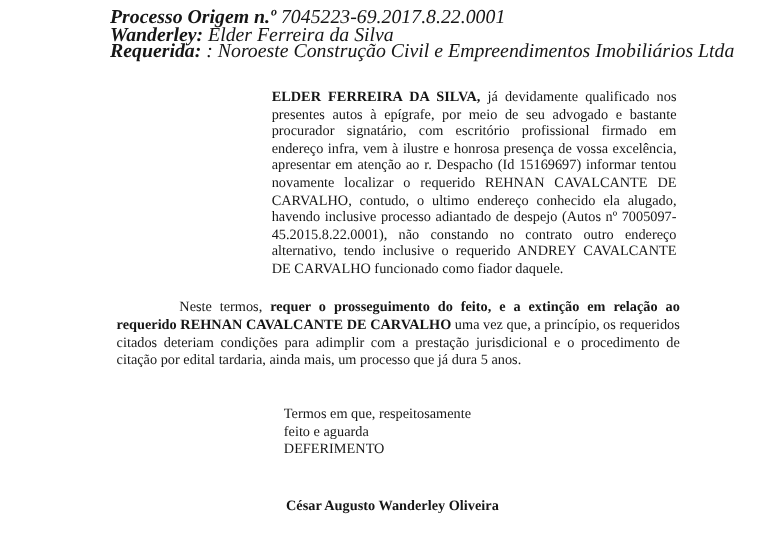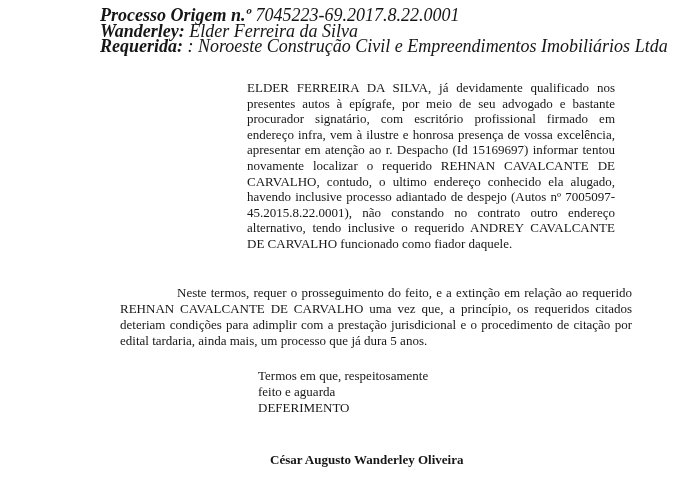--- a/index.html
+++ b/index.html
@@ -34,49 +34,49 @@
     margin: 0;
     text-align: justify;
     font-size: 13px;
     line-height: 15.6px;
   }
   .para2 {
     position: absolute;
     left: 104px;
     top: 269px;
     width: 512px;
-    margin: 16px;
+    margin: 2px;
     text-align: justify;
     text-indent: 57px;
     font-size: 13px;
     line-height: 16px;
   }
   .closing {
     position: absolute;
     left: 258px;
     top: 368px;
     font-size: 13px;
     line-height: 15.8px;
     font-family: Liberation Serif, serif;
   }
   .sig-name {
     position: absolute;
-    left: 270px;
+    left: 260px;
     top: 452px;
     font-size: 13px;
     font-weight: bold;
   }
   .sig-oab {
     position: absolute;
     left: 258px;
     top: 474px;
     font-size: 13px;
     margin-top: 24px;
   }
-  b { font-weight: normal; }
+  b { font-weight: bold; }
 </style>
 </head>
 <body>
 
 <div class="page">
 
   <div class="hdr" style="top:8px">
     <b>Processo Origem n.º</b><span> 7045223-69.2017.8.22.0001</span>
   </div>
 

